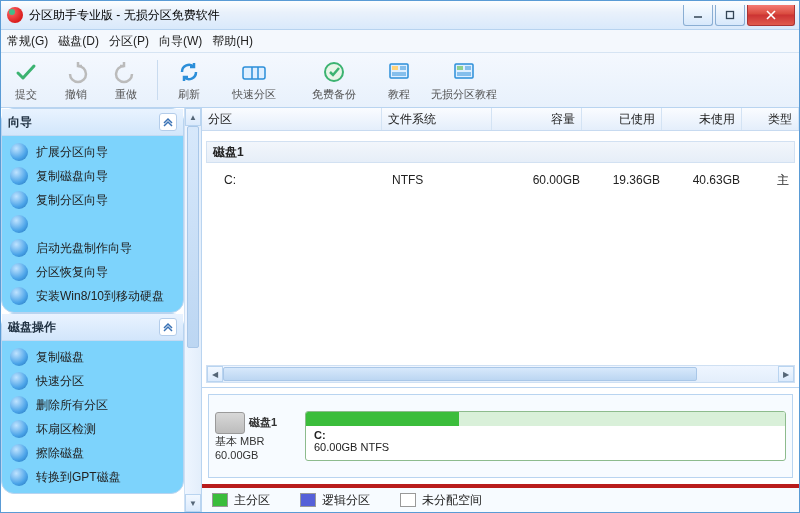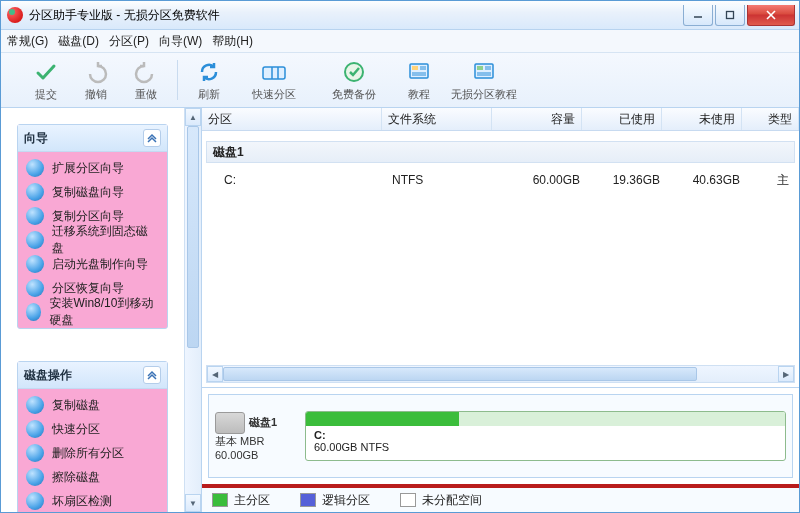--- a/index.html
+++ b/index.html
@@ -9,31 +9,31 @@
   .titlebar .app-icon{width:16px;height:16px;margin:0 6px;border-radius:50%;background:radial-gradient(circle at 30% 30%,#f66,#c00);display:inline-block;position:relative}
   .titlebar .app-icon::after{content:"";position:absolute;top:2px;left:2px;width:6px;height:6px;border-radius:50%;background:#4b8}
   .titlebar .title{flex:1;font-size:12px;color:#000}
   .winbtns{display:flex;height:20px;margin-right:4px}
   .winbtn{width:28px;height:20px;margin-left:2px;border:1px solid #8aaed3;border-top:none;border-radius:0 0 3px 3px;background:linear-gradient(#f6fbff,#d7e8fb);display:flex;align-items:center;justify-content:center;font-size:10px;color:#345;cursor:pointer}
   .winbtn.close{width:46px;background:linear-gradient(#f47a73,#d94b3e 45%,#c33 50%,#e05b4d);border-color:#a33;color:#fff}
   
   .menubar{height:22px;background:#f4f8fd;display:flex;align-items:center;padding:0 6px;border-bottom:1px solid #d6e4f3;gap:10px}
   .menubar span{cursor:pointer}
   
-  .toolbar{height:54px;background:linear-gradient(#f4f8fe,#e8f1fc);border-bottom:1px solid #b9d4f0;display:flex;align-items:center;padding:0 20px}
+  .toolbar{height:54px;background:linear-gradient(#f4f8fe,#e8f1fc);border-bottom:1px solid #b9d4f0;display:flex;align-items:center;padding:0 0}
   .tbtn{width:50px;display:flex;flex-direction:column;align-items:center;justify-content:center;font-size:11px;color:#555;cursor:pointer}
   .tbtn.big{width:80px}
   .tbtn .ico{width:26px;height:26px;margin-bottom:2px;display:flex;align-items:center;justify-content:center}
   .tsep{width:1px;height:40px;background:#c9dbef;margin:0 6px}
   
   .content{flex:1;display:flex;min-height:0}
   
   .sidebar{width:200px;background:#fff;border-right:1px solid #b9d4f0;display:flex}
   .sidepanels{flex:1;overflow:hidden;display:flex;flex-direction:column}
-  .panel{margin:16px;border:1px solid #b9d4f0;border-radius:3px;background:#f9a8d4}
+  .panel{margin:0;border:1px solid #b9d4f0;border-radius:13px;background:#7dd3fc}
   .panel-hd{height:26px;background:linear-gradient(#e9f3ff,#d2e6fb);display:flex;align-items:center;justify-content:space-between;padding:0 6px;font-weight:bold;color:#234;border-bottom:1px solid #c4daf2}
   .panel-hd .chev{width:16px;height:16px;border:1px solid #b4cdea;border-radius:3px;background:#fff;display:flex;align-items:center;justify-content:center;color:#3a72b5;font-size:10px;cursor:pointer}
   .panel-body{padding:4px 0}
   .sitem{display:flex;align-items:center;height:24px;padding:0 8px;cursor:pointer}
   .sitem .sico{width:18px;height:18px;margin-right:8px;border-radius:50%;background:radial-gradient(circle at 35% 30%,#bfe3ff,#4aa3e8 60%,#1f6fb5);display:flex;align-items:center;justify-content:center;color:#fff;font-size:10px}
   .vscroll{width:16px;background:linear-gradient(90deg,#eef5ff,#e3eefb);border-left:1px solid #cfe0f3;position:relative}
   .vscroll .thumb{position:absolute;left:2px;right:2px;top:18px;height:220px;background:linear-gradient(#d7e8fb,#bcd6f2);border:1px solid #a9c7e8;border-radius:2px}
   .vscroll .arr{position:absolute;left:0;right:0;height:16px;background:linear-gradient(#f2f8ff,#dbeafc);border:1px solid #b9d4f0;display:flex;align-items:center;justify-content:center;font-size:8px;color:#567}
   .vscroll .arr.top{top:0}
   .vscroll .arr.bot{bottom:0}
@@ -217,21 +217,20 @@
             <div class="sitem">
                 <span class="sico"></span>
                 <span>复制磁盘向导</span>
               </div>
             <div class="sitem">
                 <span class="sico"></span>
                 <span>复制分区向导</span>
               </div>
             <div class="sitem">
                 <span class="sico"></span>
-                <span>迁移系统到固态磁盘</span>
               </div>
             <div class="sitem">
                 <span class="sico"></span>
                 <span>启动光盘制作向导</span>
               </div>
             <div class="sitem">
                 <span class="sico"></span>
                 <span>分区恢复向导</span>
               </div>
             <div class="sitem">
@@ -259,25 +258,25 @@
             <div class="sitem">
                 <span class="sico"></span>
                 <span>快速分区</span>
               </div>
             <div class="sitem">
                 <span class="sico"></span>
                 <span>删除所有分区</span>
               </div>
             <div class="sitem">
                 <span class="sico"></span>
+                <span>坏扇区检测</span>
+              </div>
+            <div class="sitem">
+                <span class="sico"></span>
                 <span>擦除磁盘</span>
-              </div>
-            <div class="sitem">
-                <span class="sico"></span>
-                <span>坏扇区检测</span>
               </div>
             <div class="sitem">
                 <span class="sico"></span>
                 <span>转换到GPT磁盘</span>
               </div>
           </div>
         </div>
 
       </div>
       <div class="vscroll">

